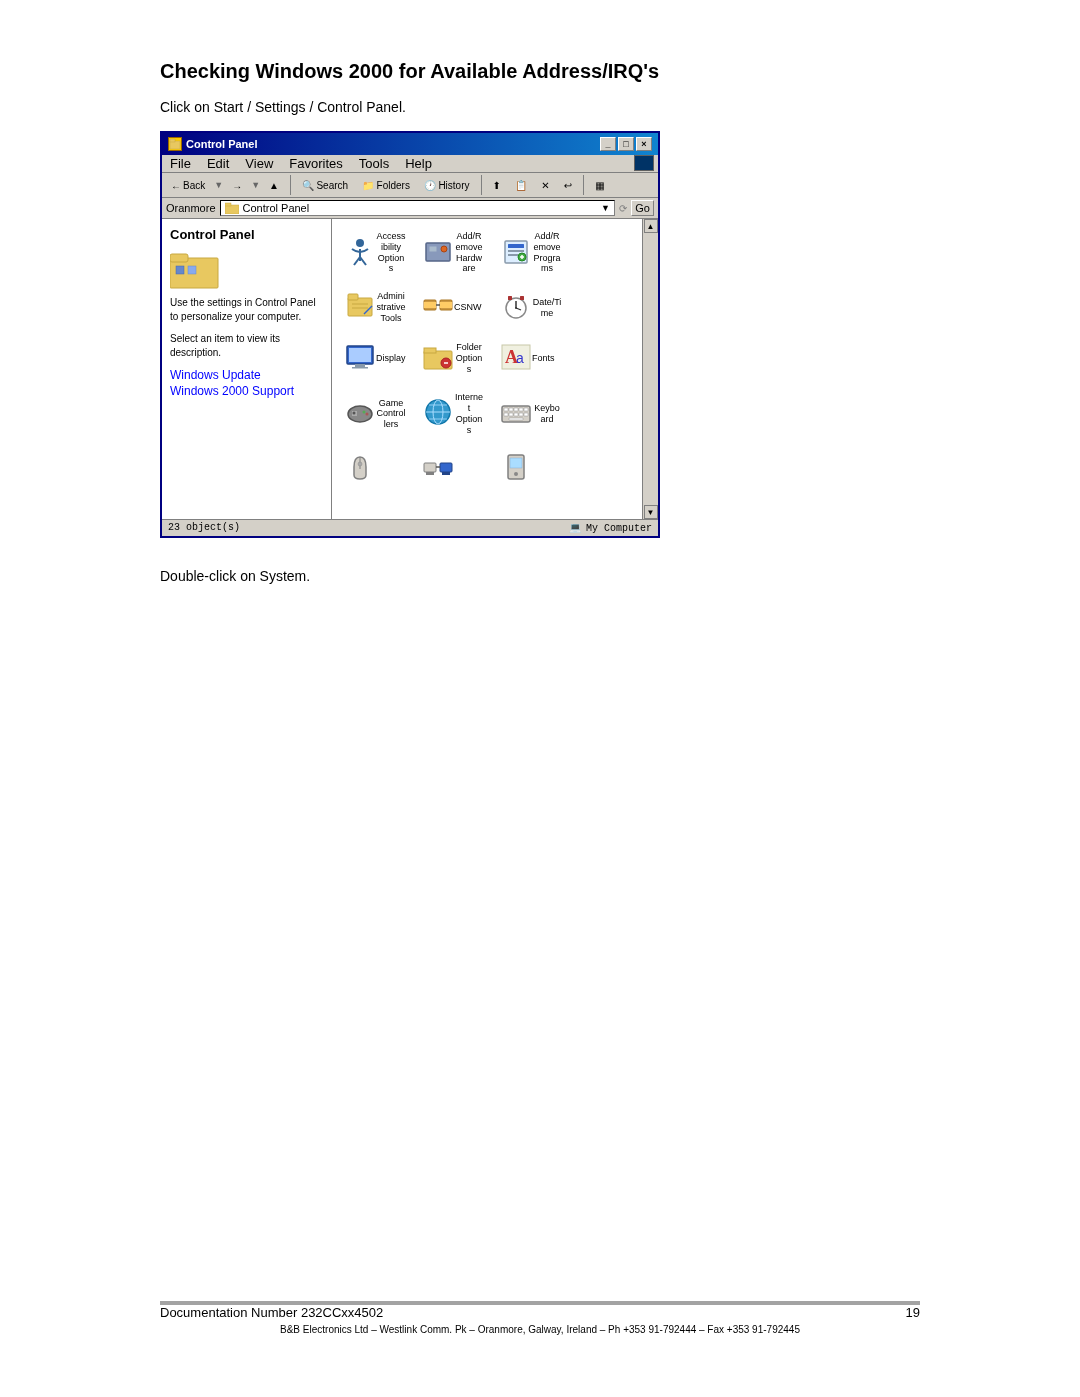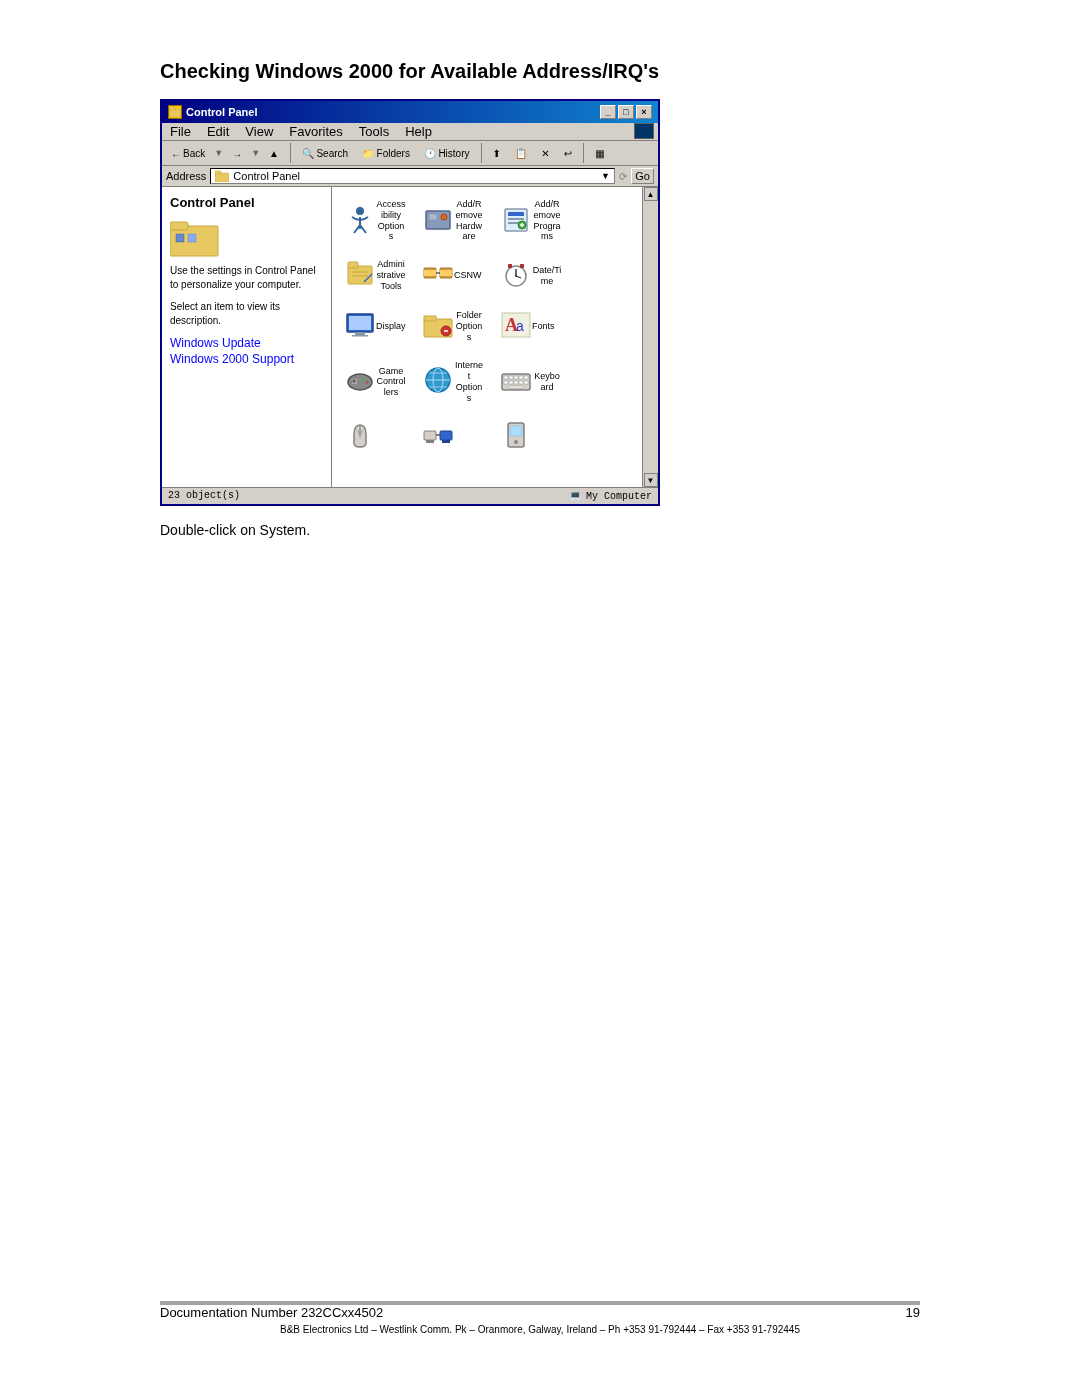--- a/index.html
+++ b/index.html
@@ -26,21 +26,21 @@
       font-size: 14px;
       color: #000;
       margin-bottom: 16px;
     }
 
     
     .win2k-window {
       width: 500px;
       border: 2px solid #000080;
       background: #404040;
-      margin-bottom: 16px;
+      margin-bottom: 30px;
       font-family: 'Tahoma', Arial, sans-serif;
       font-size: 11px;
     }
 
     .win2k-titlebar {
       background: linear-gradient(to right, #000080, #1084d0);
       color: white;
       padding: 3px 6px;
       display: flex;
       align-items: center;
@@ -304,20 +304,21 @@
       margin-top: 10px;
     }
   </style>
 </head>
 <body>
 
 <div class="page-content">
 
   <h1 class="page-title">Checking Windows 2000 for Available Address/IRQ's</h1>
 
+  <p class="instruction-text">Click on Start / Settings / Control Panel.</p>
 
   <div class="win2k-window">
 
     <div class="win2k-titlebar">
       <div class="win2k-titlebar-left">
         <div class="win2k-titlebar-icon">
           <svg width="12" height="12" viewBox="0 0 12 12">
             <rect x="1" y="3" width="10" height="8" fill="#e8c860" stroke="#c8a840" stroke-width="0.5"></rect>
             <rect x="1" y="1" width="5" height="3" fill="#e8c860" stroke="#c8a840" stroke-width="0.5"></rect>
           </svg>
@@ -363,21 +364,21 @@
       <div class="win2k-toolbar-sep"></div>
       <button class="win2k-toolbar-btn">⬆</button>
       <button class="win2k-toolbar-btn">📋</button>
       <button class="win2k-toolbar-btn">✕</button>
       <button class="win2k-toolbar-btn">↩</button>
       <div class="win2k-toolbar-sep"></div>
       <button class="win2k-toolbar-btn">▦</button>
     </div>
 
     <div class="win2k-address-bar">
-      <span class="win2k-address-label">Address</span>
+      <span class="win2k-address-label">Oranmore</span>
       <div class="win2k-address-input">
         <svg width="14" height="12" viewBox="0 0 14 12">
           <rect x="0" y="3" width="14" height="9" fill="#e8c860" stroke="#c8a840" stroke-width="0.5"></rect>
           <rect x="0" y="1" width="6" height="3" fill="#e8c860" stroke="#c8a840" stroke-width="0.5"></rect>
         </svg>
         <span>Control Panel</span>
         <span style="margin-left:auto;font-size:9px">▼</span>
       </div>
       <span style="color:#808080;font-size:10px">⟳</span>
       <button class="win2k-address-go">

